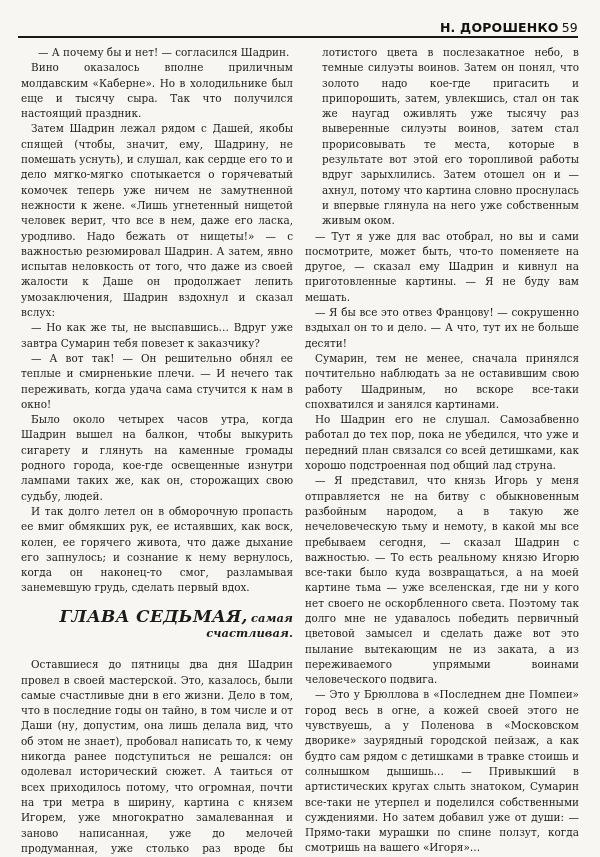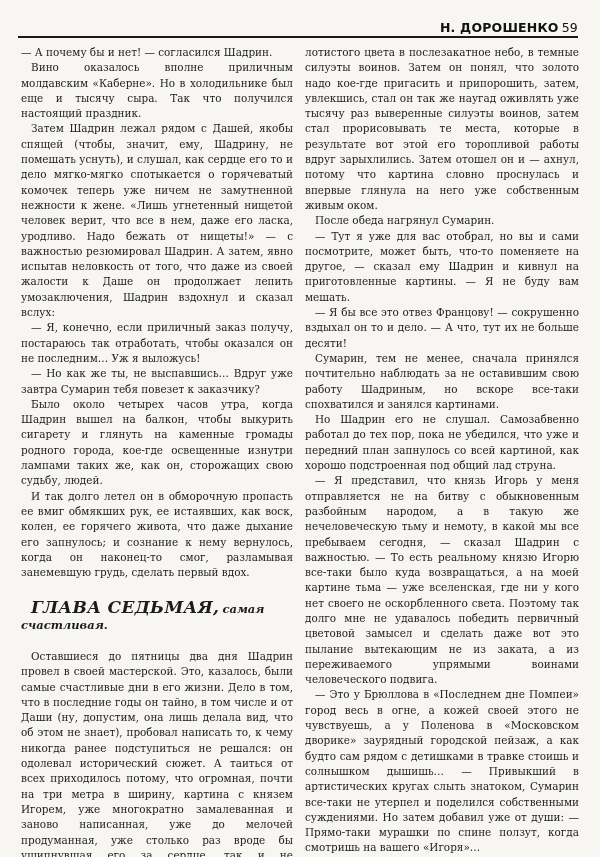--- a/index.html
+++ b/index.html
@@ -25,24 +25,24 @@
     background: #1a1a1a;
   }
   .col {
     position: absolute; top: 45px;
     font-size: 10.45px; line-height: 15.3px;
     text-align: justify; hyphens: auto;
   }
   .col.left { left: 21px; width: 272px; }
   .col.right { left: 305px; width: 274px; }
   .col p { margin: 0; text-indent: 10px; }
-  .col p.noindent { text-indent: 0; }
+  .col p.noindent { text-indent: 0; margin-left: 17px; }
   .chapter {
-    margin: 20px 0 16px 0; text-indent: 10px;
-    font-style: italic; text-align: left;
+    margin: 13px 0 16px 0; text-indent: 10px;
+    font-style: italic; text-align: right;
   }
   .chapter .big {
     font-family: "DejaVu Serif", "Liberation Serif", serif;
     font-weight: bold; font-size: 17px; letter-spacing: 0.3px;
   }
   .chapter .small {
     font-weight: bold; font-size: 11.5px;
   }
 </style>
 </head>
@@ -52,39 +52,38 @@
 
   <div class="running-head">
     <span class="author"><span>Н. ДОРОШЕНКО</span><span class="pg">59</span></span>
   </div>
   <div class="rule"></div>
 
   <div class="col left">
     <p class="noindent">— А почему бы и нет! — согласился Шадрин.</p>
     <p>Вино оказалось вполне приличным молдавским «Каберне». Но в холодильнике был еще и тысячу сыра. Так что получился настоящий праздник.</p>
     <p>Затем Шадрин лежал рядом с Дашей, якобы спящей (чтобы, значит, ему, Шадрину, не помешать уснуть), и слушал, как сердце его то и дело мягко-мягко спотыкается о горячеватый комочек теперь уже ничем не замутненной нежности к жене. «Лишь угнетенный нищетой человек верит, что все в нем, даже его ласка, уродливо. Надо бежать от нищеты!» — с важностью резюмировал Шадрин. А затем, явно испытав неловкость от того, что даже из своей жалости к Даше он продолжает лепить умозаключения, Шадрин вздохнул и сказал вслух:</p>
-    <p>— Я, конечно, если приличный заказ получу, постараюсь так отработать, чтобы оказался он не последним… Уж я выложусь!</p>
     <p>— Но как же ты, не выспавшись… Вдруг уже завтра Сумарин тебя повезет к заказчику?</p>
+    <p>— А вот так! — Он решительно обнял ее теплые и смирненькие плечи. — И нечего так переживать, когда удача сама стучится к нам в окно!</p>
     <p>Было около четырех часов утра, когда Шадрин вышел на балкон, чтобы выкурить сигарету и глянуть на каменные громады родного города, кое-где освещенные изнутри лампами таких же, как он, сторожащих свою судьбу, людей.</p>
     <p>И так долго летел он в обморочную пропасть ее вмиг обмякших рук, ее истаявших, как воск, колен, ее горячего живота, что даже дыхание его запнулось; и сознание к нему вернулось, когда он наконец-то смог, разламывая занемевшую грудь, сделать первый вдох.</p>
 
     <div class="chapter">
       <span class="big">ГЛАВА СЕДЬМАЯ,</span>
       <span class="small">самая счастливая.</span>
     </div>
 
     <p>Оставшиеся до пятницы два дня Шадрин провел в своей мастерской. Это, казалось, были самые счастливые дни в его жизни. Дело в том, что в последние годы он тайно, в том числе и от Даши (ну, допустим, она лишь делала вид, что об этом не знает), пробовал написать то, к чему никогда ранее подступиться не решался: он одолевал исторический сюжет. А таиться от всех приходилось потому, что огромная, почти на три метра в ширину, картина с князем Игорем, уже многократно замалеванная и заново написанная, уже до мелочей продуманная, уже столько раз вроде бы ущипнувшая его за сердце, так и не вытанцевалась дальше замысла, так и не задышала собственной потаенной жизнью. Послезакатное пламя неба упрямо жило в ней отдельною, явно вымышленною тревогою, а скованные шеломами лица всадников очень уж посторонне чернели на переднем плане. Сощурившись до рези в глазах, так что картина различалась едва-едва, он подолгу всматривался в нее, и когда воображение его вдруг дорисовывало то, что не смогла найти его рука, он брался за кисть, но — картина, такая, какая она есть, сразу же лишала его памяти, глядел он в нее, как в немую стену, с одним лишь пустым отчаяньем.</p>
 
   </div>
 
   <div class="col right">
     <p class="noindent">лотистого цвета в послезакатное небо, в темные силуэты воинов. Затем он понял, что золото надо кое-где пригасить и припорошить, затем, увлекшись, стал он так же наугад оживлять уже тысячу раз выверенные силуэты воинов, затем стал прорисовывать те места, которые в результате вот этой его торопливой работы вдруг зарыхлились. Затем отошел он и — ахнул, потому что картина словно проснулась и впервые глянула на него уже собственным живым оком.</p>
-    <p>После обеда нагрянул Сумарин.</p>
     <p>— Тут я уже для вас отобрал, но вы и сами посмотрите, может быть, что-то поменяете на другое, — сказал ему Шадрин и кивнул на приготовленные картины. — Я не буду вам мешать.</p>
     <p>— Я бы все это отвез Францову! — сокрушенно вздыхал он то и дело. — А что, тут их не больше десяти!</p>
     <p>Сумарин, тем не менее, сначала принялся почтительно наблюдать за не оставившим свою работу Шадриным, но вскоре все-таки спохватился и занялся картинами.</p>
-    <p>Но Шадрин его не слушал. Самозабвенно работал до тех пор, пока не убедился, что уже и передний план запнулось со всей картиной, как хорошо подстроенная под общий лад струна.</p>
+    <p>Но Шадрин его не слушал. Самозабвенно работал до тех пор, пока не убедился, что уже и передний план связался со всей детишками, как хорошо подстроенная под общий лад струна.</p>
     <p>— Я представил, что князь Игорь у меня отправляется не на битву с обыкновенным разбойным народом, а в такую же нечеловеческую тьму и немоту, в какой мы все пребываем сегодня, — сказал Шадрин с важностью. — То есть реальному князю Игорю все-таки было куда возвращаться, а на моей картине тьма — уже вселенская, где ни у кого нет своего не оскорбленного света. Поэтому так долго мне не удавалось победить первичный цветовой замысел и сделать даже вот это пылание вытекающим не из заката, а из переживаемого упрямыми воинами человеческого подвига.</p>
     <p>— Это у Брюллова в «Последнем дне Помпеи» город весь в огне, а кожей своей этого не чувствуешь, а у Поленова в «Московском дворике» заурядный городской пейзаж, а как будто сам рядом с детишками в травке стоишь и солнышком дышишь… — Привыкший в артистических кругах слыть знатоком, Сумарин все-таки не утерпел и поделился собственными суждениями. Но затем добавил уже от души: — Прямо-таки мурашки по спине ползут, когда смотришь на вашего «Игоря»…</p>
 
   </div>
 
 </div>
 
 </body></html>

